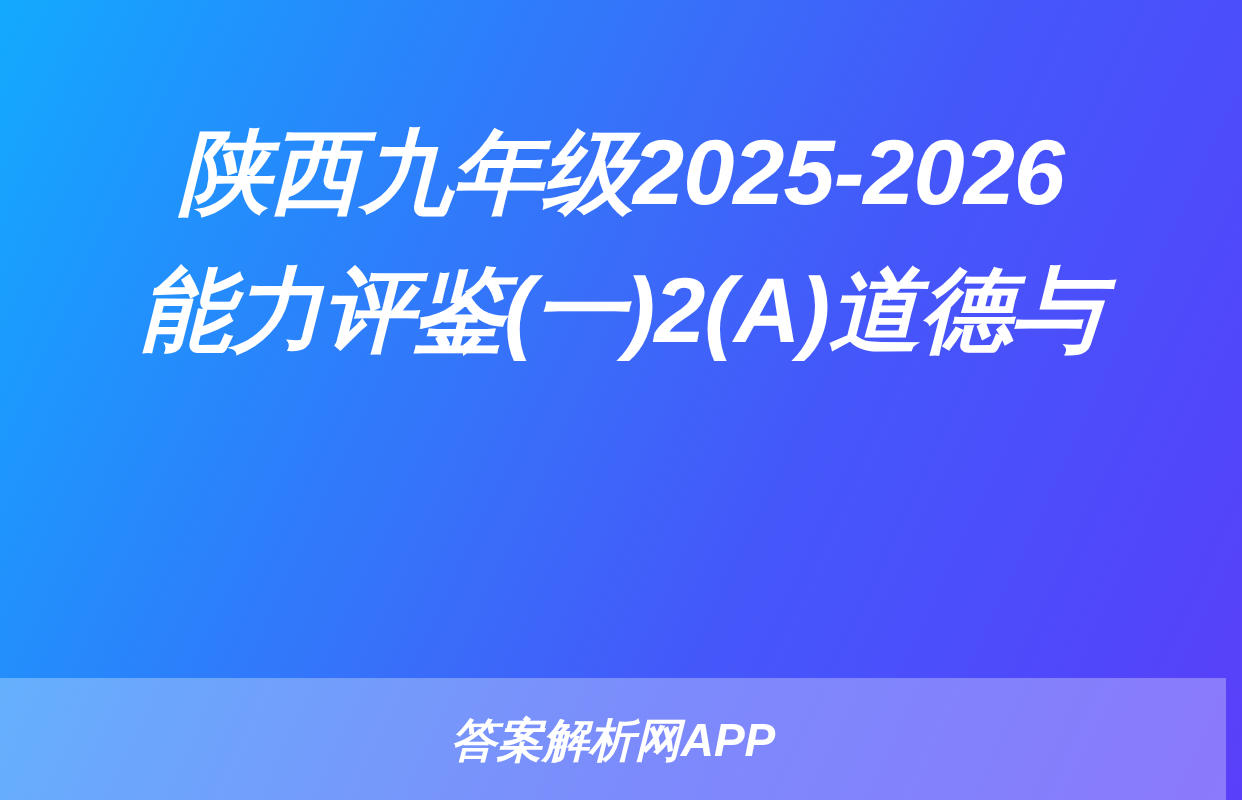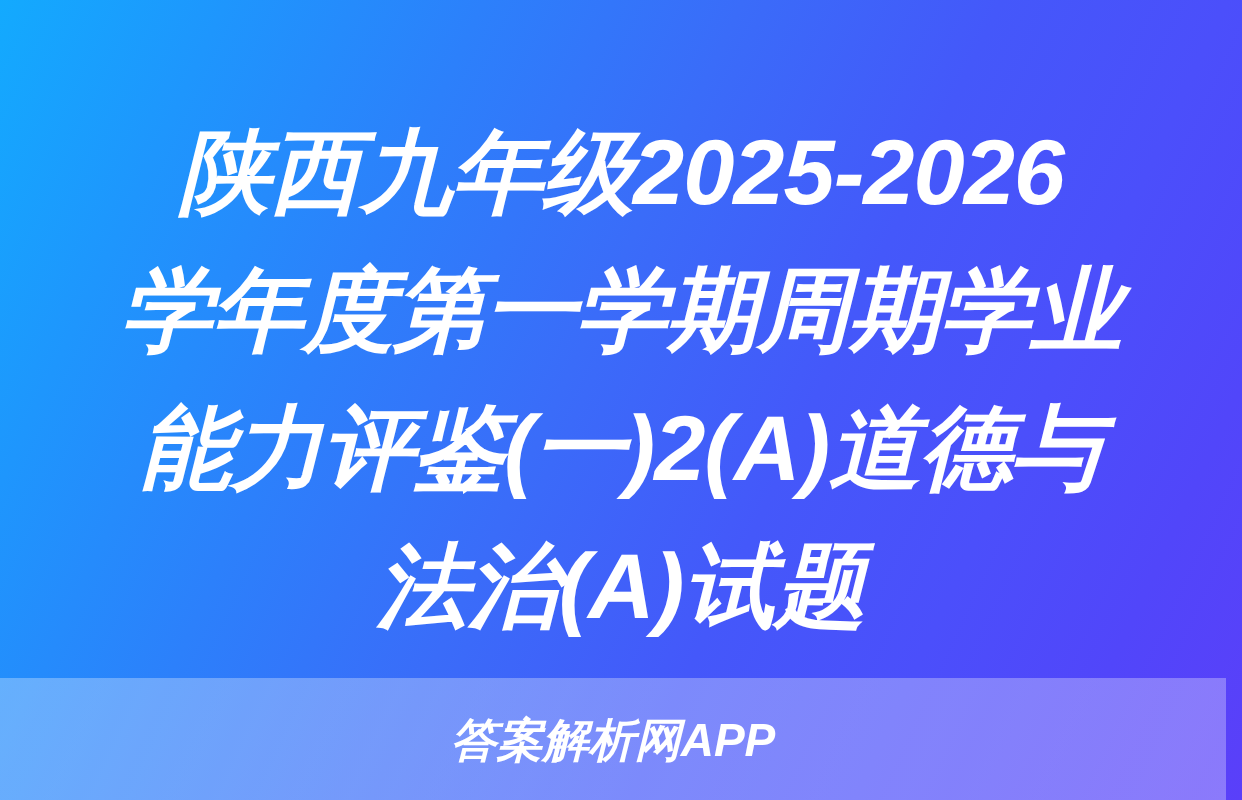--- a/index.html
+++ b/index.html
@@ -81,22 +81,20 @@
     margin-top: 2px;
   }
 </style>
 </head>
 <body>
 
 <div id="banner">
 
   <div id="title-block">
     <span class="title-line">陕西九年级2025-2026</span>
-    <span class="title-line">学年度第一学期周期学业</span>
     <span class="title-line">能力评鉴(一)2(A)道德与</span>
-    <span class="title-line">法治(A)试题</span>
   </div>
 
   <div id="bottom-band">
     <span id="watermark">答案解析网APP</span>
   </div>
 
 </div>
 
 </body></html>

